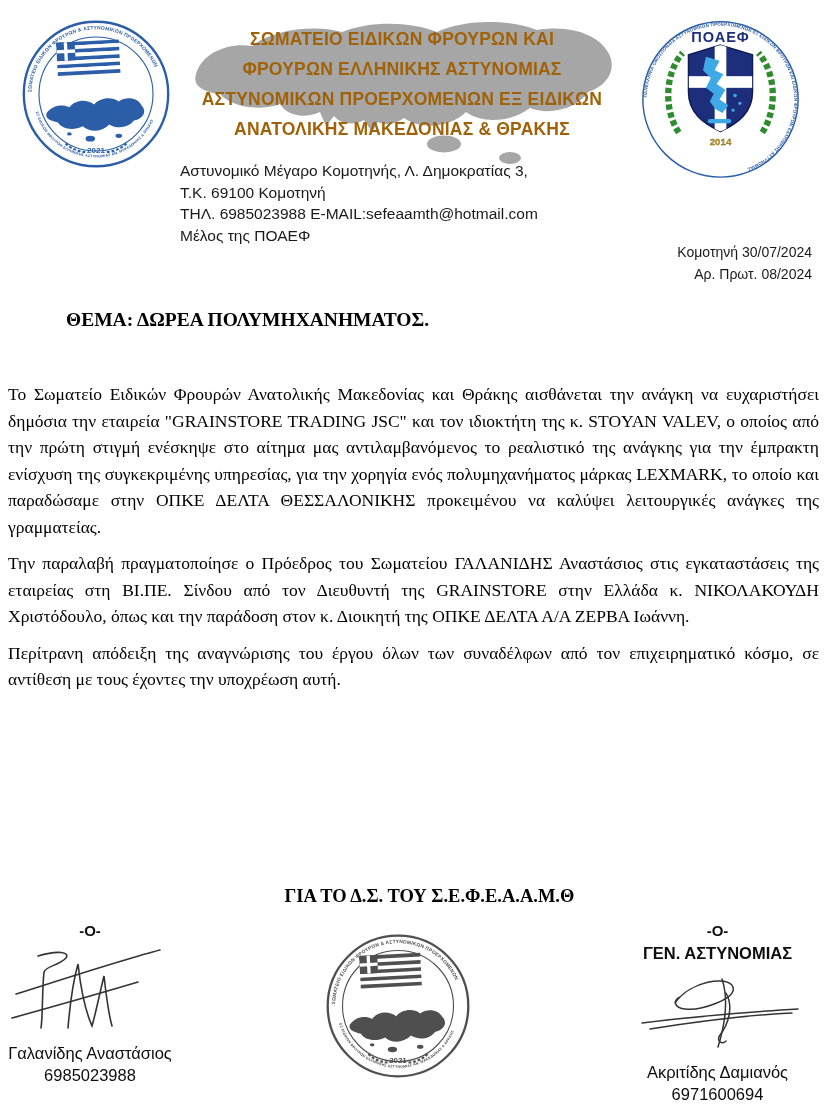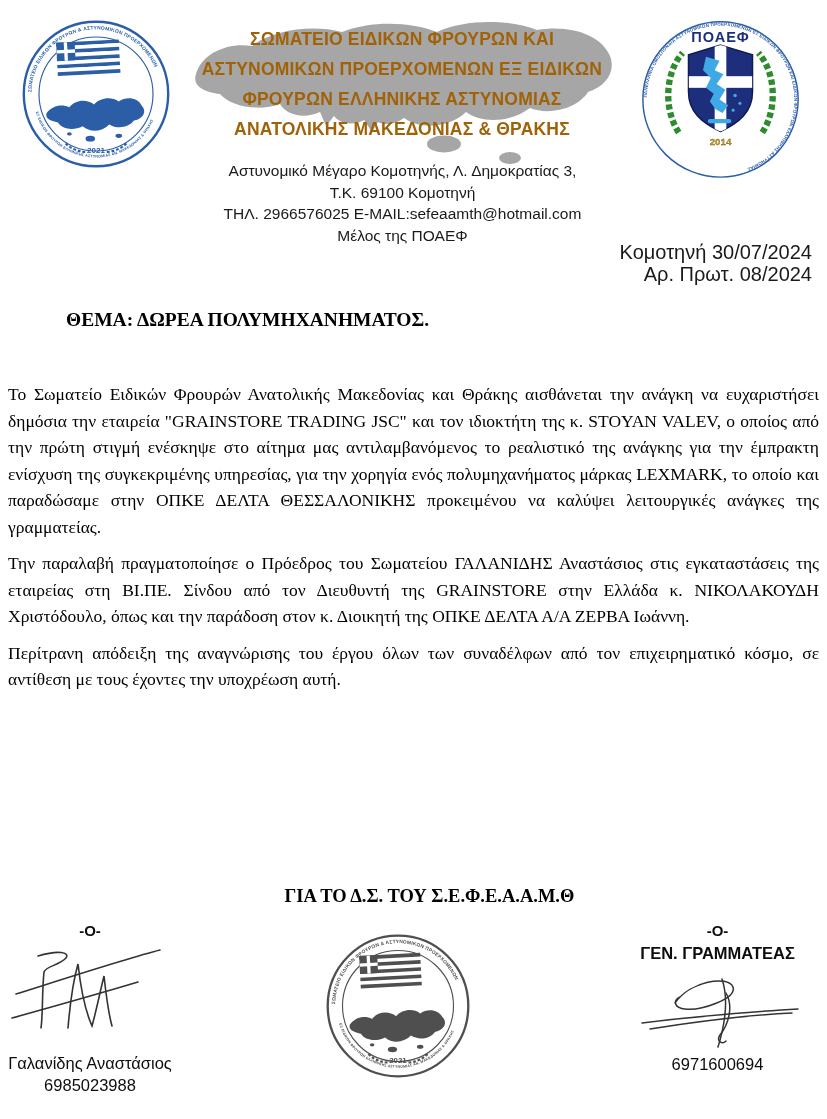--- a/index.html
+++ b/index.html
@@ -9,26 +9,26 @@
   }
   
   .seal-left  { position:absolute; left:20px;  top:18px;  width:152px; height:152px; color:#2b5ea7; }
   .header-map { position:absolute; left:182px; top:12px;  width:442px; height:158px; }
   .org-block  {
     position:absolute; left:178px; top:24px; width:448px; text-align:center;
     font-weight:bold; font-size:17.5px; line-height:30px; letter-spacing:.2px; color:#a16207;
   }
   .logo-right { position:absolute; left:638px; top:16px; width:165px; height:165px; }
   .address-block {
-    position:absolute; left:180px; top:160px; width:445px; text-align:center;
+    position:absolute; left:180px; top:160px; width:445px; text-align:left;
     font-size:15.5px; line-height:21.5px; color:#1a1a1a;
   }
   .date-block {
     position:absolute; right:15px; top:241px; text-align:right;
-    font-size:20px; line-height:22px; color:#1a1a1a;margin-left:32px;
+    font-size:14px; line-height:22px; color:#1a1a1a;margin-left:32px;
   }
   
   .subject {
     position:absolute; left:22px; top:309px; width:810px;
     font-family:"Liberation Serif", serif; font-weight:bold; font-size:19.5px; color:#000;margin-left:44px;
   }
   .letter-body {
     position:absolute; left:8px; top:381px; width:811px;
     font-family:"Liberation Serif", serif; font-size:17.5px; line-height:26.5px;
     text-align:justify; color:#000;
@@ -38,21 +38,21 @@
     position:absolute; left:16px; top:886px; width:827px; text-align:center;
     font-family:"Liberation Serif", serif; font-weight:bold; font-size:18.5px; color:#000;
   }
   
   .sig-block { position:absolute; top:920px; text-align:center; color:#0d0d0d; }
   .sig-left  { left:6px;   width:168px; }
   .sig-right { left:630px; width:175px; }
   .sig-dash  { font-weight:bold; font-size:15px;   line-height:22px; }
   .sig-title { font-weight:bold; font-size:16.5px; line-height:23px; }
   .sig-draw  { display:block; margin:0 auto; }
-  .sig-name  { font-size:16.5px; line-height:22px; margin-top:18px; }
+  .sig-name  { font-size:16.5px; line-height:22px; margin-top:8px; }
   .sig-phone { font-size:16.5px; line-height:22px; }
   .stamp     { position:absolute; left:324px; top:932px; width:148px; height:148px; color:#4f4f4f; }
   .seal-ring-text { font-family:"Liberation Sans", sans-serif; font-weight:bold; }
 </style>
 </head>
 <body>
 
 <div class="page">
 
   <svg class="header-map" viewBox="0 0 442 158" aria-hidden="true">
@@ -97,22 +97,22 @@
       <ellipse fill="currentColor" cx="52" cy="122" rx="2.5" ry="1.8"></ellipse>
     </g>
 
     <path d="M48,132 C54,138 62,141 70,141" stroke="currentColor" stroke-width="2.2" fill="none" stroke-dasharray="3 2"></path>
     <path d="M112,132 C106,138 98,141 90,141" stroke="currentColor" stroke-width="2.2" fill="none" stroke-dasharray="3 2"></path>
     <text x="80" y="142" text-anchor="middle" font-size="8.5" font-weight="bold" fill="currentColor" class="seal-ring-text">2021</text>
   </svg>
 
   <div class="org-block">
     <div>ΣΩΜΑΤΕΙΟ ΕΙΔΙΚΩΝ ΦΡΟΥΡΩΝ ΚΑΙ</div>
+    <div>ΦΡΟΥΡΩΝ ΕΛΛΗΝΙΚΗΣ ΑΣΤΥΝΟΜΙΑΣ</div>
     <div>ΑΣΤΥΝΟΜΙΚΩΝ ΠΡΟΕΡΧΟΜΕΝΩΝ ΕΞ ΕΙΔΙΚΩΝ</div>
-    <div>ΦΡΟΥΡΩΝ ΕΛΛΗΝΙΚΗΣ ΑΣΤΥΝΟΜΙΑΣ</div>
     <div>ΑΝΑΤΟΛΙΚΗΣ ΜΑΚΕΔΟΝΙΑΣ &amp; ΘΡΑΚΗΣ</div>
   </div>
 
   <svg class="logo-right" viewBox="0 0 170 170">
     <defs>
       <path id="pfRing" d="M 9,86 A 76,76 0 1 1 161,86 A 76,76 0 1 1 9,86"></path>
       <clipPath id="shieldClip">
         <path d="M85,30 L118,40 L118,78 C118,99 104,110 85,119 C66,110 52,99 52,78 L52,40 Z"></path>
       </clipPath>
     </defs>
@@ -134,21 +134,21 @@
       <circle cx="100" cy="82" r="1.8" fill="#3fa9e8"></circle>
       <circle cx="105" cy="90" r="1.6" fill="#3fa9e8"></circle>
       <circle cx="98" cy="97" r="1.6" fill="#3fa9e8"></circle>
     </g>
     <text x="85" y="133" text-anchor="middle" font-size="10" font-weight="bold" fill="#c9a227" stroke="#6b5410" stroke-width="0.3" class="seal-ring-text">2014</text>
   </svg>
 
   <div class="address-block">
     <div>Αστυνομικό Μέγαρο Κομοτηνής, Λ. Δημοκρατίας 3,</div>
     <div>Τ.Κ. 69100 Κομοτηνή</div>
-    <div>ΤΗΛ. 2966576025 E-MAIL:sefeaamth@hotmail.com</div>
+    <div>ΤΗΛ. 6985023988 E-MAIL:sefeaamth@hotmail.com</div>
     <div>Μέλος της ΠΟΑΕΦ</div>
   </div>
 
   <div class="date-block">
     <div>Κομοτηνή 30/07/2024</div>
     <div>Αρ. Πρωτ. 08/2024</div>
   </div>
 
   <div class="subject">ΘΕΜΑ: ΔΩΡΕΑ ΠΟΛΥΜΗΧΑΝΗΜΑΤΟΣ.</div>
 
@@ -203,26 +203,27 @@
       <ellipse fill="currentColor" cx="104" cy="124" rx="3.5" ry="2.2"></ellipse>
       <ellipse fill="currentColor" cx="52" cy="122" rx="2.5" ry="1.8"></ellipse>
     </g>
     <path d="M48,132 C54,138 62,141 70,141" stroke="currentColor" stroke-width="2.2" fill="none" stroke-dasharray="3 2"></path>
     <path d="M112,132 C106,138 98,141 90,141" stroke="currentColor" stroke-width="2.2" fill="none" stroke-dasharray="3 2"></path>
     <text x="80" y="142" text-anchor="middle" font-size="8.5" font-weight="bold" fill="currentColor" class="seal-ring-text">2021</text>
   </svg>
 
   <div class="sig-block sig-right">
     <div class="sig-dash">-Ο-</div>
-    <div class="sig-title">ΓΕΝ. ΓΡΑΜΜΑΤΕΑΣ</div>
+    <div class="sig-title">ΓΕΝ. ΑΣΤΥΝΟΜΙΑΣ</div>
     <svg class="sig-draw" width="175" height="88" viewBox="0 0 175 88">
       <g stroke="#333" stroke-width="1.5" fill="none" stroke-linecap="round">
         <path d="M45,38 C60,16 98,10 103,22 C107,34 70,46 55,44 C45,43 42,36 50,32"></path>
         <path d="M12,58 C60,52 130,46 168,44"></path>
         <path d="M20,64 C70,56 120,50 162,48"></path>
         <path d="M92,14 C98,32 96,56 88,82"></path>
         <path d="M96,28 C104,42 98,60 90,70 C86,76 92,80 96,76"></path>
       </g>
     </svg>
+    <div class="sig-name">Ακριτίδης Δαμιανός</div>
     <div class="sig-phone">6971600694</div>
   </div>
 
 </div>
 
 </body></html>

